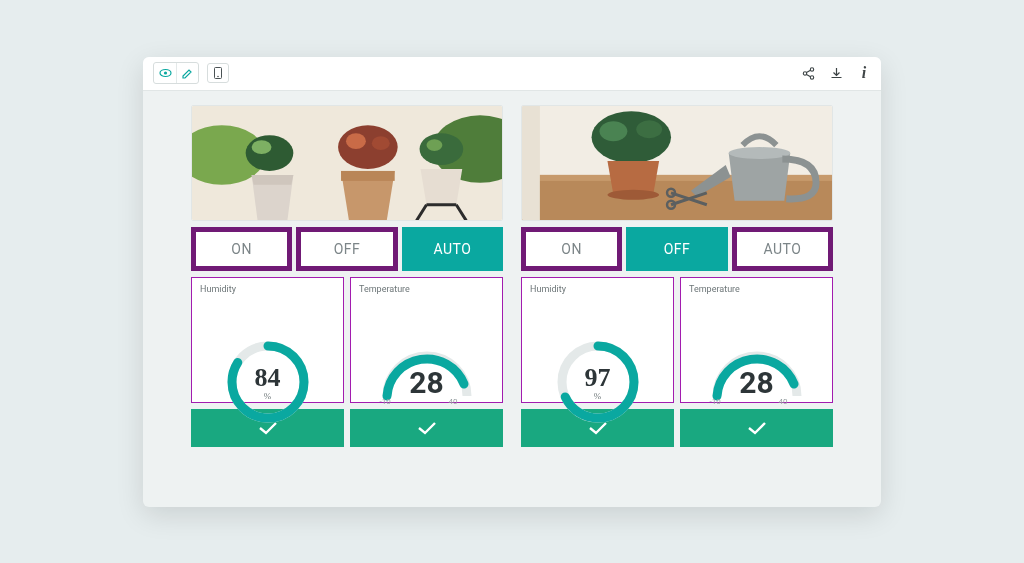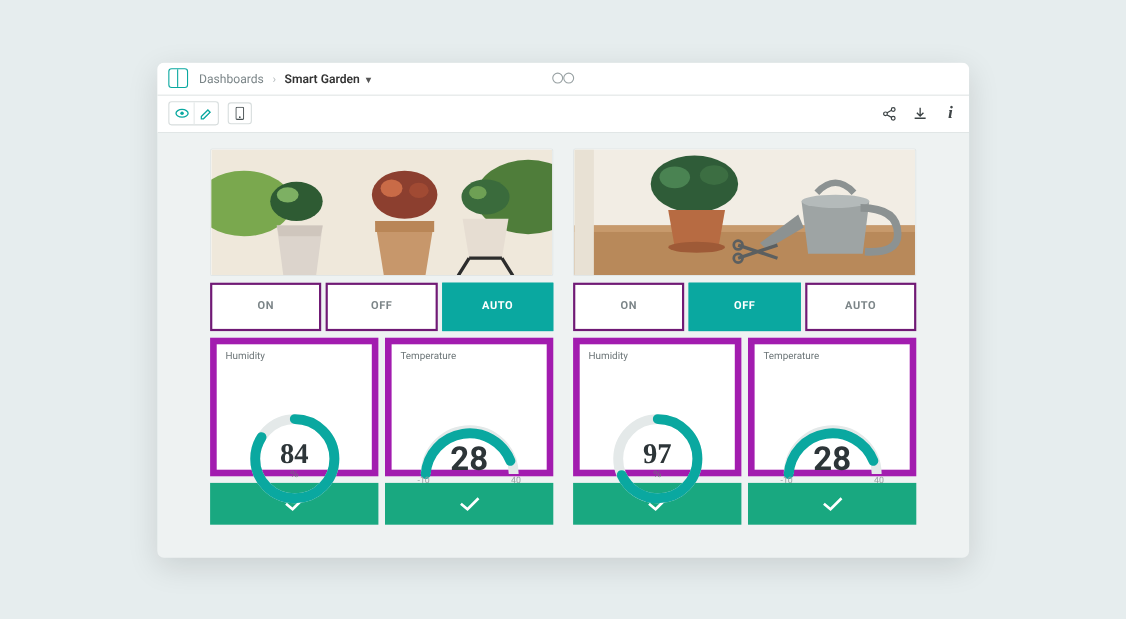--- a/index.html
+++ b/index.html
@@ -69,74 +69,58 @@
   .panel { width:312px; display:flex; flex-direction:column; gap:6px; }
   
   .img-card {
     height:116px; background:#fff; border:1px solid #e1e6e6; border-radius:2px;
     overflow:hidden; display:flex; align-items:center; justify-content:center;
   }
   .img-card svg { width:100%; height:100%; }
   
   .mode-row { display:flex; gap:4px; }
   .mode-btn {
-    flex:1; height:44px; background:#fff; border:2px solid #701a75;
+    flex:1; height:44px; background:#fff; border:5px solid #701a75;
     display:flex; align-items:center; justify-content:center;
-    font-size:10px; font-weight:700; color:#7c8588; letter-spacing:.5px; cursor:pointer;
+    font-size:14px; font-weight:400; color:#7c8588; letter-spacing:.5px; cursor:pointer;
   }
   .mode-btn.active { background:#0aa8a0; color:#fff; border-color:#0aa8a0; }
   
   .gauge-row { display:flex; gap:6px; }
   .gauge-card {
-    flex:1; height:126px; background:#fff; border:6px solid #a21caf; padding:6px 8px 4px;
+    flex:1; height:126px; background:#fff; border:1px solid #a21caf; padding:6px 8px 4px;
     display:flex; flex-direction:column;gap:42px;
   }
   .gauge-title { font-size:9px; color:#6d7678; }
   .gauge-body { flex:1; display:flex; align-items:center; justify-content:center; }
   .gauge-wrap { position:relative; width:92px; height:92px; }
   .gauge-val {
     position:absolute; inset:0; display:flex; flex-direction:column; align-items:center; justify-content:center;
     font-size:26px; font-weight:700; color:#2d3538;font-family:Liberation Serif, serif;
   }
   .gauge-val .unit { font-size:9px; font-weight:400; color:#6d7678; margin-top:-2px; }
   .half-gauge-wrap { position:relative; width:110px; height:72px; }
   .half-val { position:absolute; left:0; right:0; bottom:8px; text-align:center;
     font-size:30px; font-weight:700; color:#2d3538;
   }
-  .half-ticks { position:absolute; bottom:2px; left:8px; right:8px; display:flex; justify-content:space-between;
+  .half-ticks { position:absolute; bottom:2px; left:8px; right:24px; display:flex; justify-content:space-between;
     font-size:8px; color:#97a0a2; }
   
   .confirm-row { display:flex; gap:6px; }
   .confirm-btn {
     flex:1; height:38px; background:#19a880; border:none; display:flex; align-items:center; justify-content:center;
     cursor:pointer;
   }
   .confirm-btn svg { stroke:#fff; stroke-width:2.4; fill:none; }
 </style>
 </head>
 <body>
 
 <div class="app-window">
 
-  <div class="topbar">
-    <span class="logo-box">
-        <span></span>
-      </span>
-    <span class="breadcrumb">
-      <a>Dashboards</a>
-      <span class="sep">›</span>
-      <span class="current">
-        <span>Smart Garden</span>
-        <span class="caret">▾</span>
-      </span>
-    </span>
-    <span class="topbar-center">
-      <span class="inf-icon"></span>
-    </span>
-  </div>
 
   <div class="toolbar">
     <div class="tool-group">
       <div class="tool-btn">
         <svg width="13" height="10">
             <ellipse cx="6.5" cy="5" rx="5.5" ry="3.5" fill="none" stroke="#0aa8a0" stroke-width="1.2"></ellipse>
             <circle cx="6.5" cy="5" r="1.6" fill="#0aa8a0"></circle>
           </svg>
       </div>
       <div class="tool-btn">

